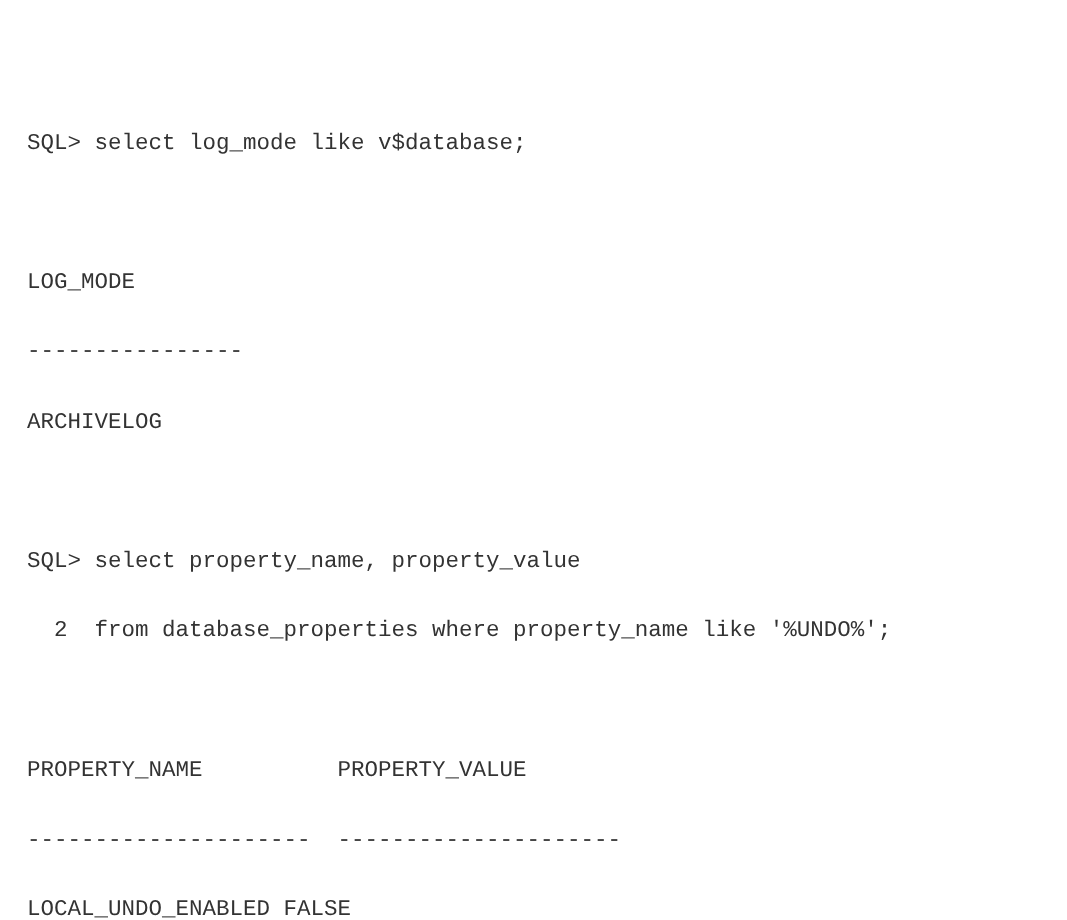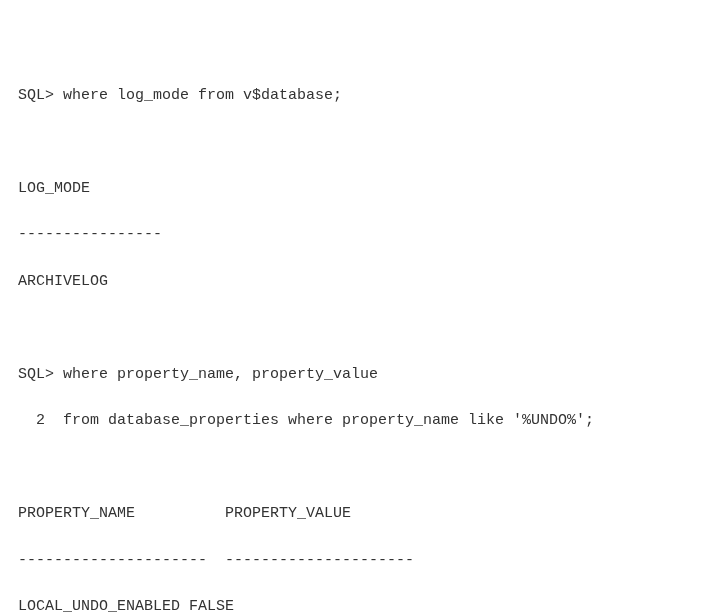--- a/index.html
+++ b/index.html
@@ -13,27 +13,27 @@
       white-space: pre;
       width: 711px;
       box-sizing: border-box;
     }
     .line { white-space: pre; }
   </style>
 </head>
 <body>
 
 
-<div class="line"><span>SQL&gt;</span> <span>where log_mode from v$database;</span></div>
+<div class="line"><span>SQL&gt;</span> <span>select log_mode like v$database;</span></div>
 <div class="line"> </div>
 <div class="line">LOG_MODE</div>
 <div class="line">----------------</div>
 <div class="line">ARCHIVELOG</div>
 <div class="line"> </div>
-<div class="line"><span>SQL&gt;</span> <span>where property_name, property_value</span></div>
+<div class="line"><span>SQL&gt;</span> <span>select property_name, property_value</span></div>
 <div class="line"><span>  2</span>  <span>from database_properties where property_name like '%UNDO%';</span></div>
 <div class="line"> </div>
 <div class="line"><span>PROPERTY_NAME</span>          <span>PROPERTY_VALUE</span></div>
 <div class="line"><span>---------------------</span>  <span>---------------------</span></div>
 <div class="line"><span>LOCAL_UNDO_ENABLED</span> <span>FALSE</span></div>
 
 
 
 
 

